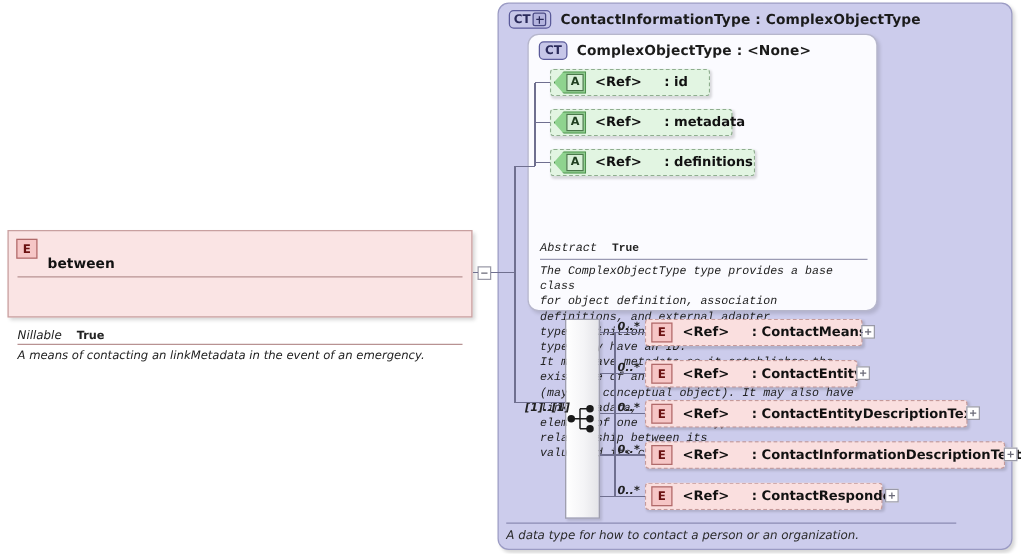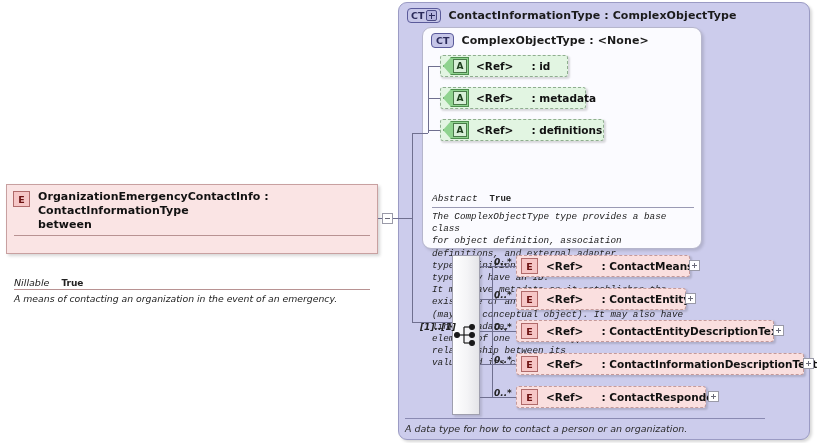--- a/index.html
+++ b/index.html
@@ -454,32 +454,32 @@
     <span class="elem-badge">E</span>
     <span class="elem-ref">&lt;Ref&gt;</span>
     <span class="elem-name">: ContactResponder</span>
   </div>
   <div class="expander plus" style="left:708px; top:391px;"></div>
 
   <div id="left-box" class="abs">
     <div id="left-box-header">
       <span class="elem-badge" style="margin-top:1px;">E</span>
       <span id="left-box-title">
-        <span>OrganizationEmergencyContactInfo : ContactInformationType</span><br>
+        <br>
         <span>between</span>
       </span>
     </div>
     <div id="left-box-body">
       <div class="hr"></div>
       <div class="prop-line" style="padding-top:2px; padding-bottom:1px;">
         <span class="prop-key">Nillable</span>
         <span class="prop-val">True</span>
       </div>
       <div class="hr"></div>
-      <div class="doc-text" style="padding-top:3px;">A means of contacting an organization in the event of an emergency.</div>
+      <div class="doc-text" style="padding-top:3px;">A means of contacting an linkMetadata in the event of an emergency.</div>
     </div>
   </div>
 
   <div class="expander minus" style="left:382px; top:213px;"></div>
 
   <svg id="wires">
     <g stroke="#6f6f8f" stroke-width="1" fill="none" shape-rendering="crispEdges">
 
       <line x1="378" y1="218" x2="382" y2="218"></line>
       <line x1="393" y1="218" x2="412" y2="218"></line>

